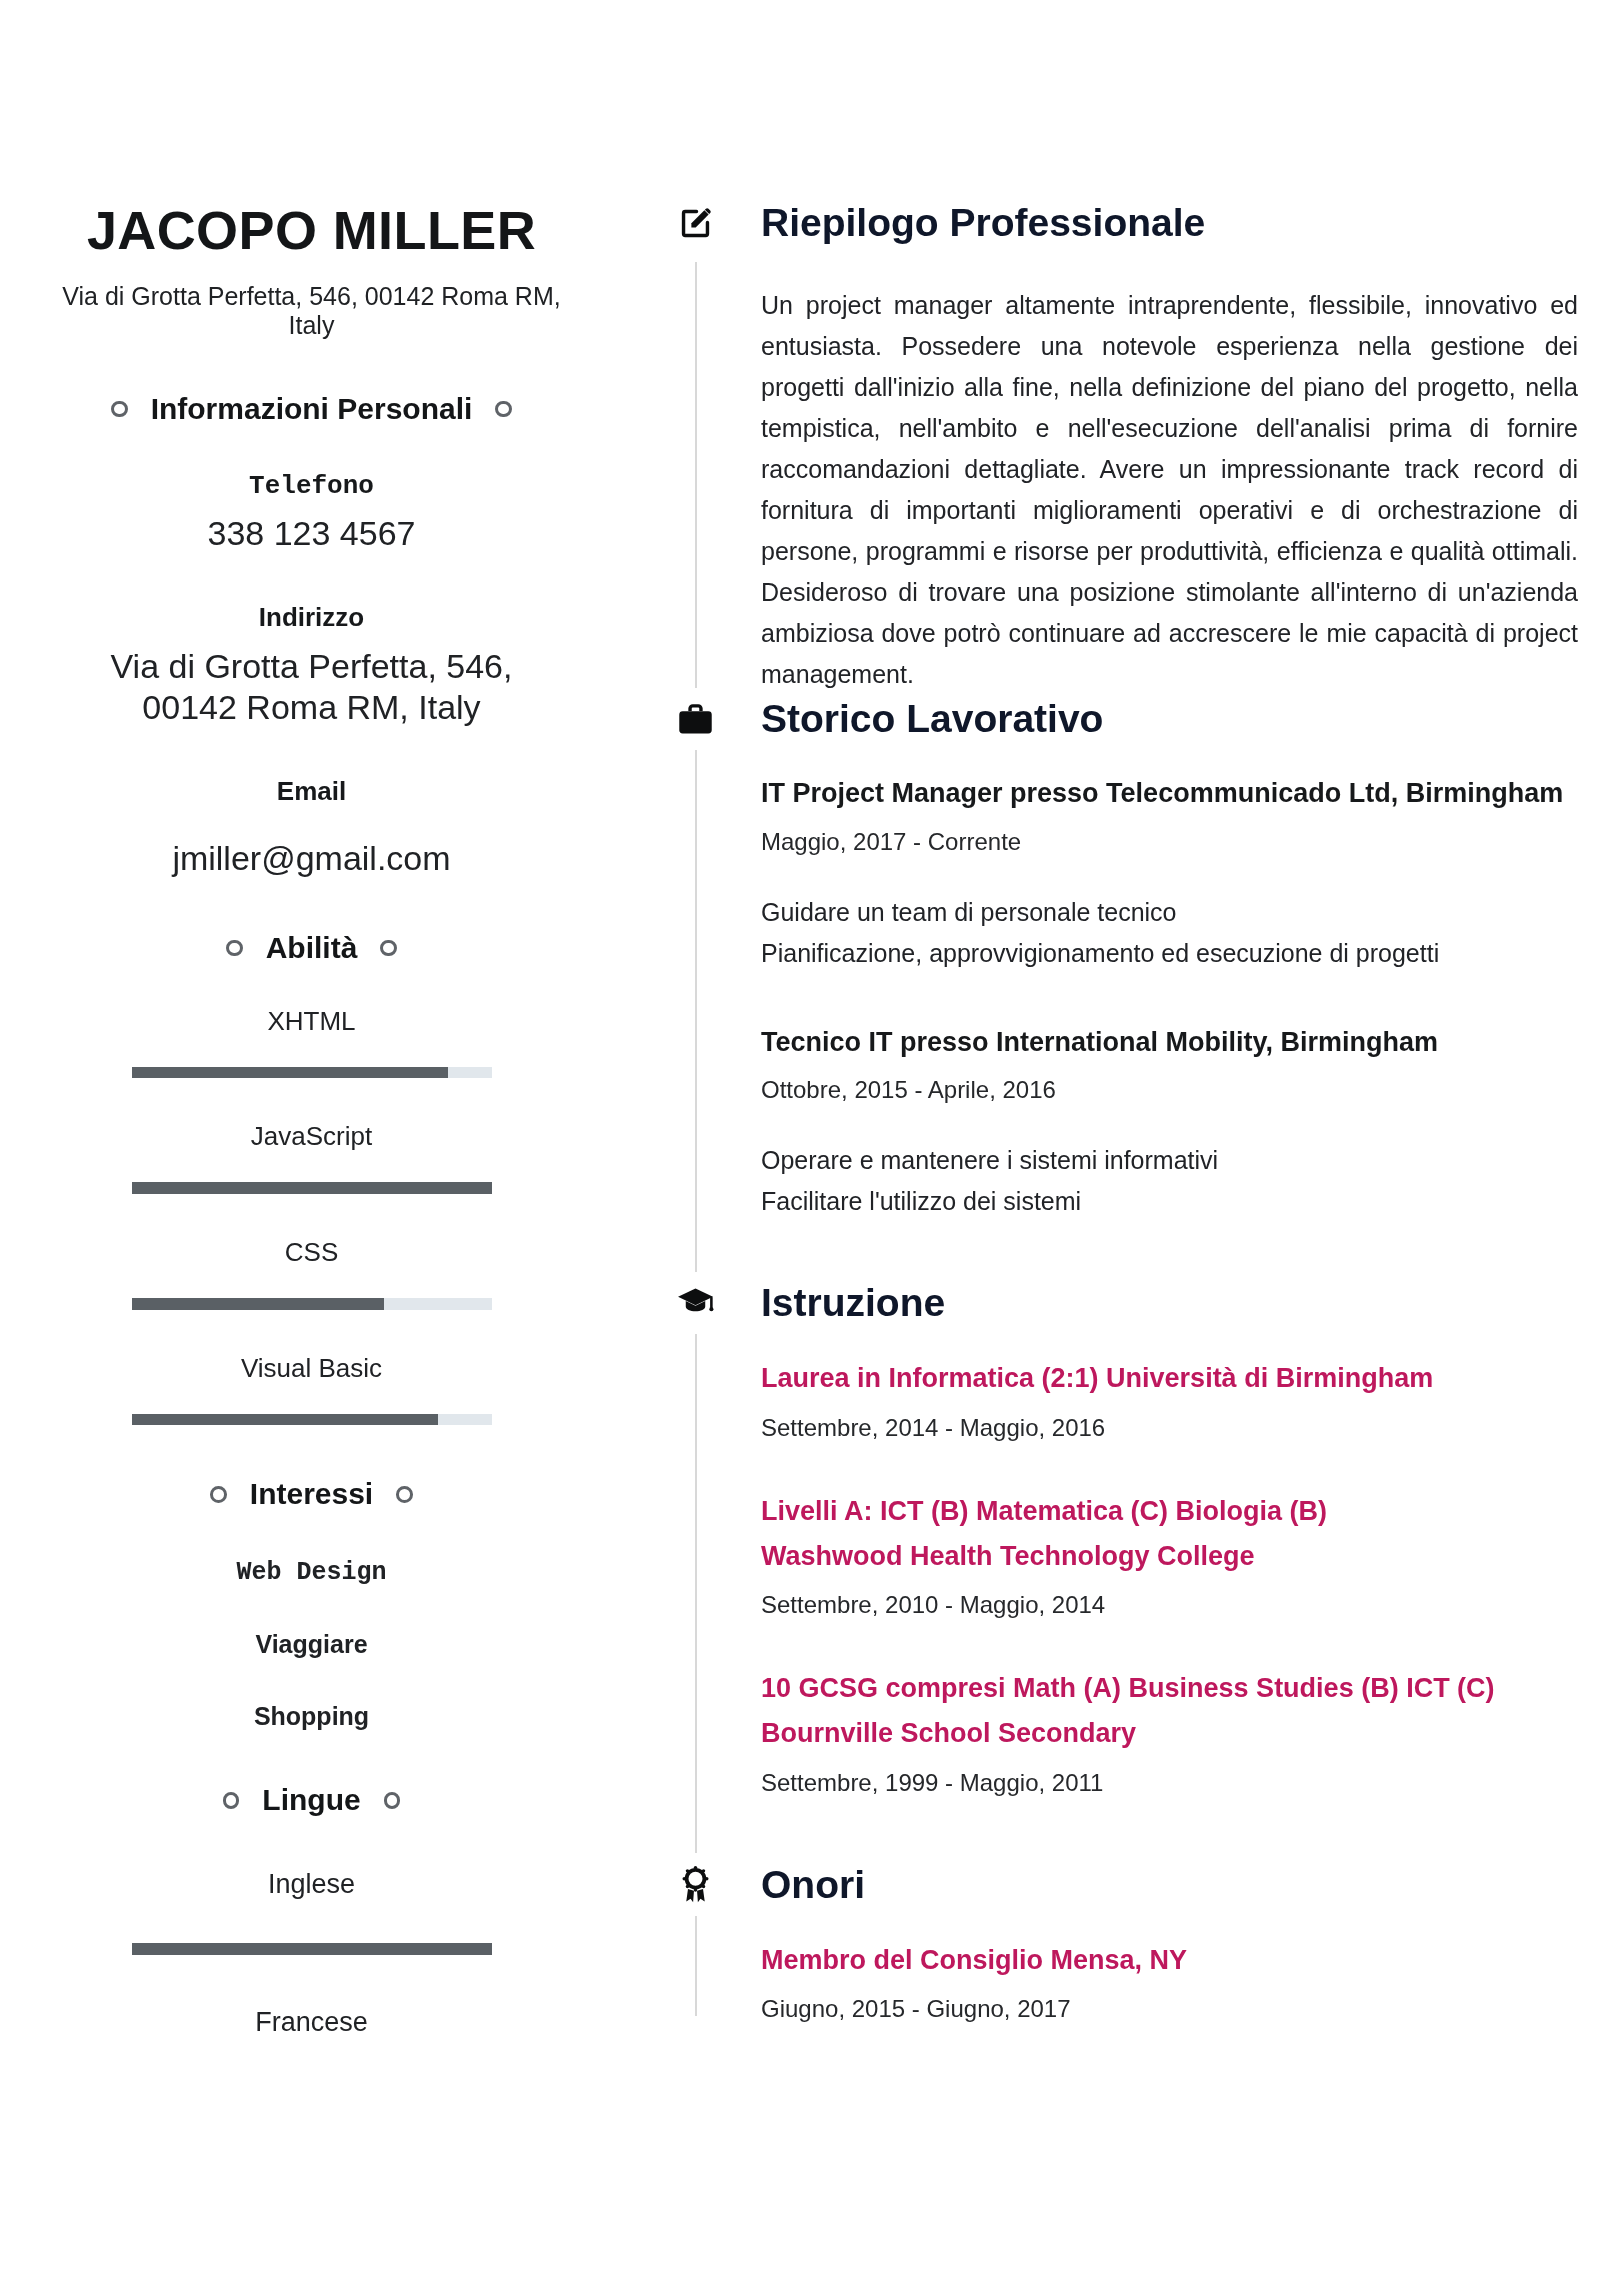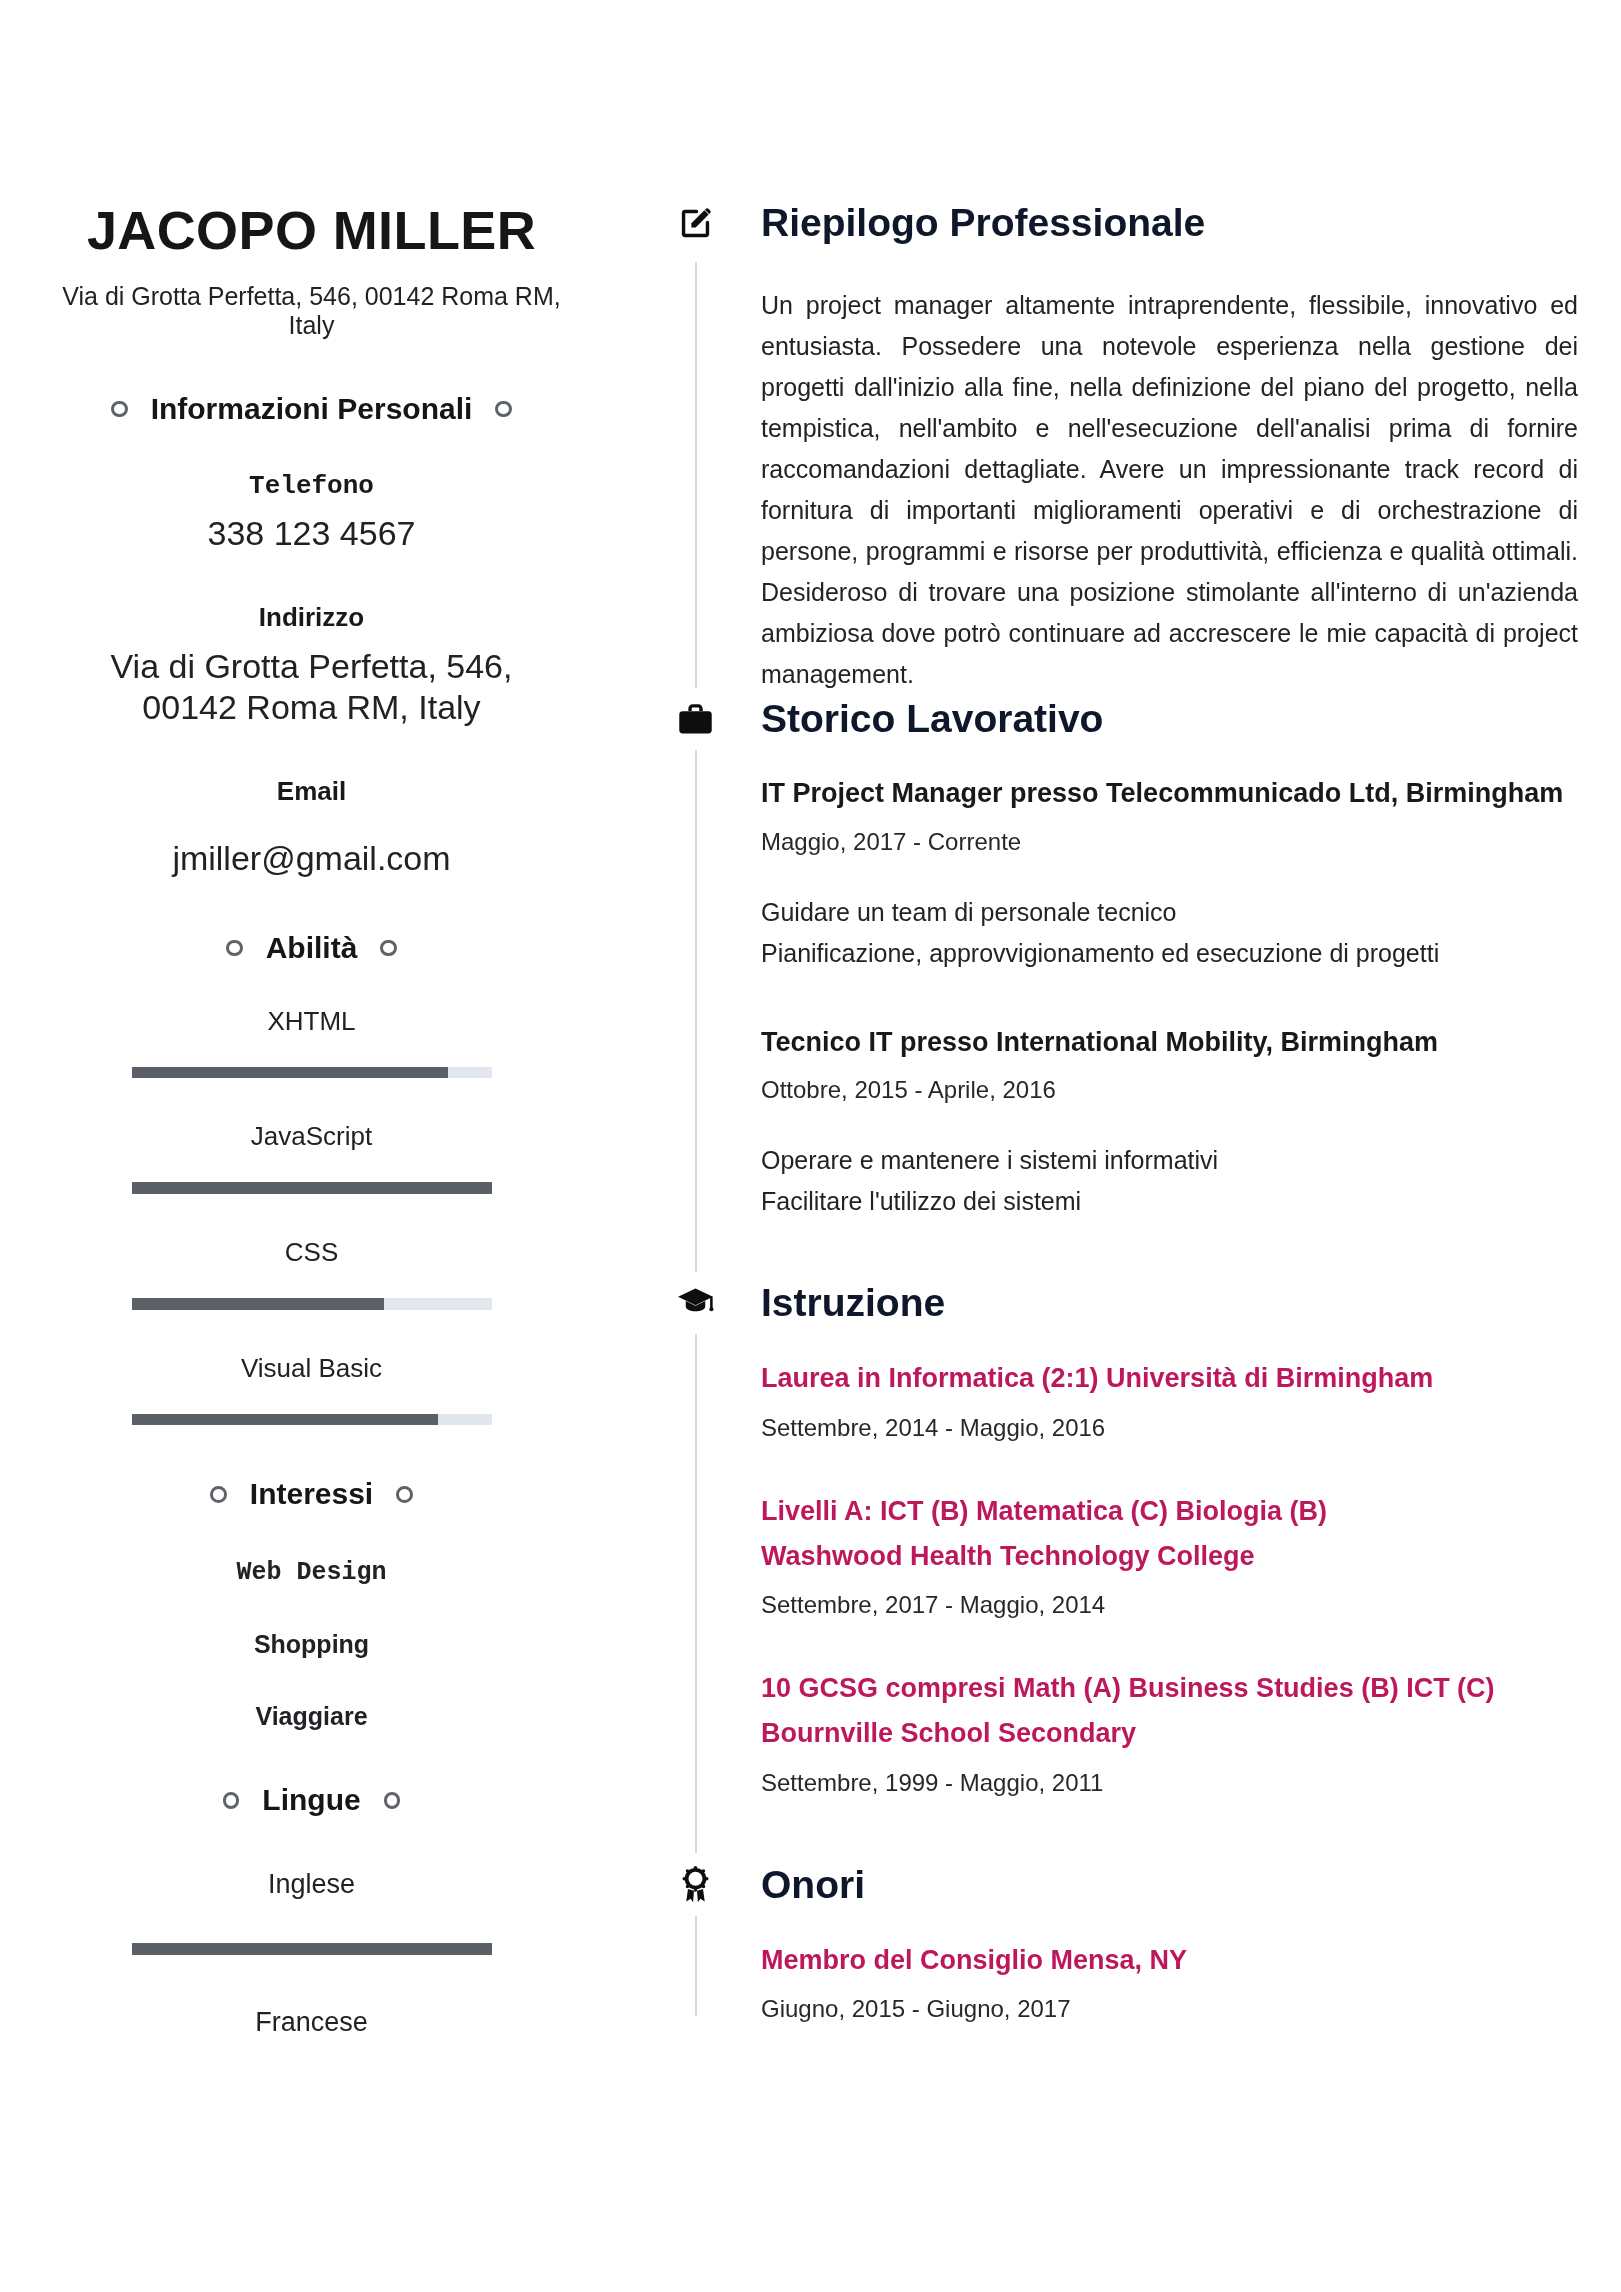--- a/index.html
+++ b/index.html
@@ -135,22 +135,22 @@
         <div class="bar-fill" style="width: 85%;"></div>
       </div>
 
     <div class="side-title-row mt-section">
       <span class="deco-circle"></span>
       <span class="side-title">Interessi</span>
       <span class="deco-circle"></span>
     </div>
 
     <div class="interest-item mt-first">Web Design</div>
+    <div class="interest-item">Viaggiare</div>
     <div class="interest-item">Shopping</div>
-    <div class="interest-item">Viaggiare</div>
 
     <div class="side-title-row mt-section">
       <span class="deco-circle"></span>
       <span class="side-title">Lingue</span>
       <span class="deco-circle"></span>
     </div>
 
     <div class="lang-label">Inglese</div>
     <div class="bar lang-bar">
         <div class="bar-fill" style="width: 100%;"></div>
@@ -223,21 +223,21 @@
 
       <div class="entry">
         <div class="edu-line">Laurea in Informatica (2:1) Università di Birmingham</div>
 
         <div class="entry-dates">Settembre, 2014 - Maggio, 2016</div>
       </div>
 
       <div class="entry">
         <div class="edu-line">Livelli A: ICT (B) Matematica (C) Biologia (B)</div>
         <div class="edu-line">Washwood Health Technology College</div>
-        <div class="entry-dates">Settembre, 2017 - Maggio, 2014</div>
+        <div class="entry-dates">Settembre, 2010 - Maggio, 2014</div>
       </div>
 
       <div class="entry">
         <div class="edu-line">10 GCSG compresi Math (A) Business Studies (B) ICT (C)</div>
         <div class="edu-line">Bournville School Secondary</div>
         <div class="entry-dates">Settembre, 1999 - Maggio, 2011</div>
       </div>
     </div>
 
     <div class="msection sec-honors">

